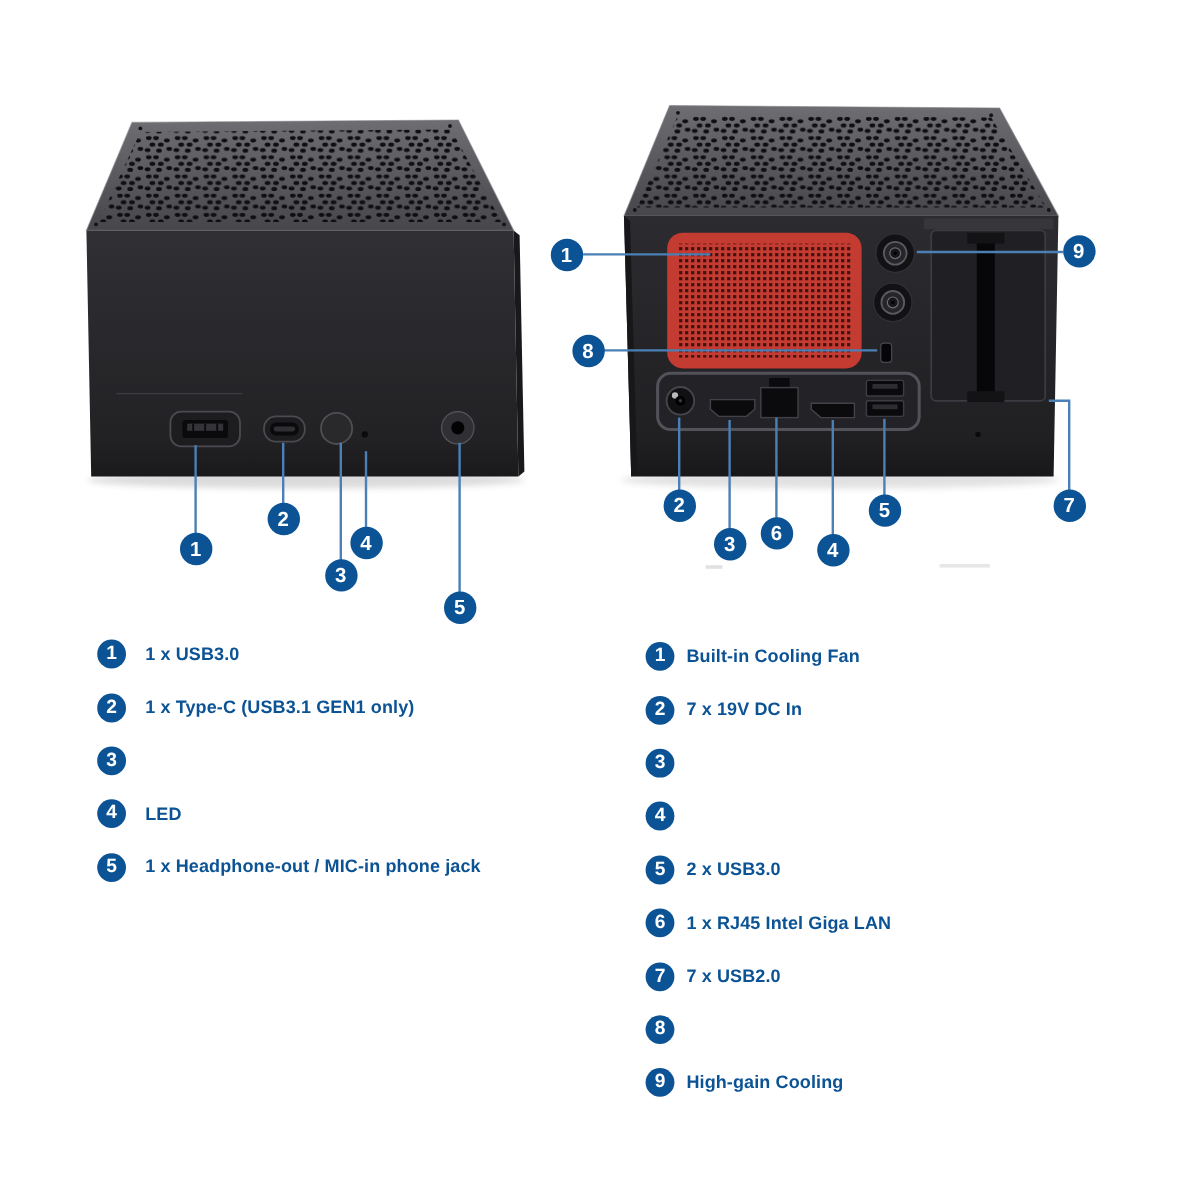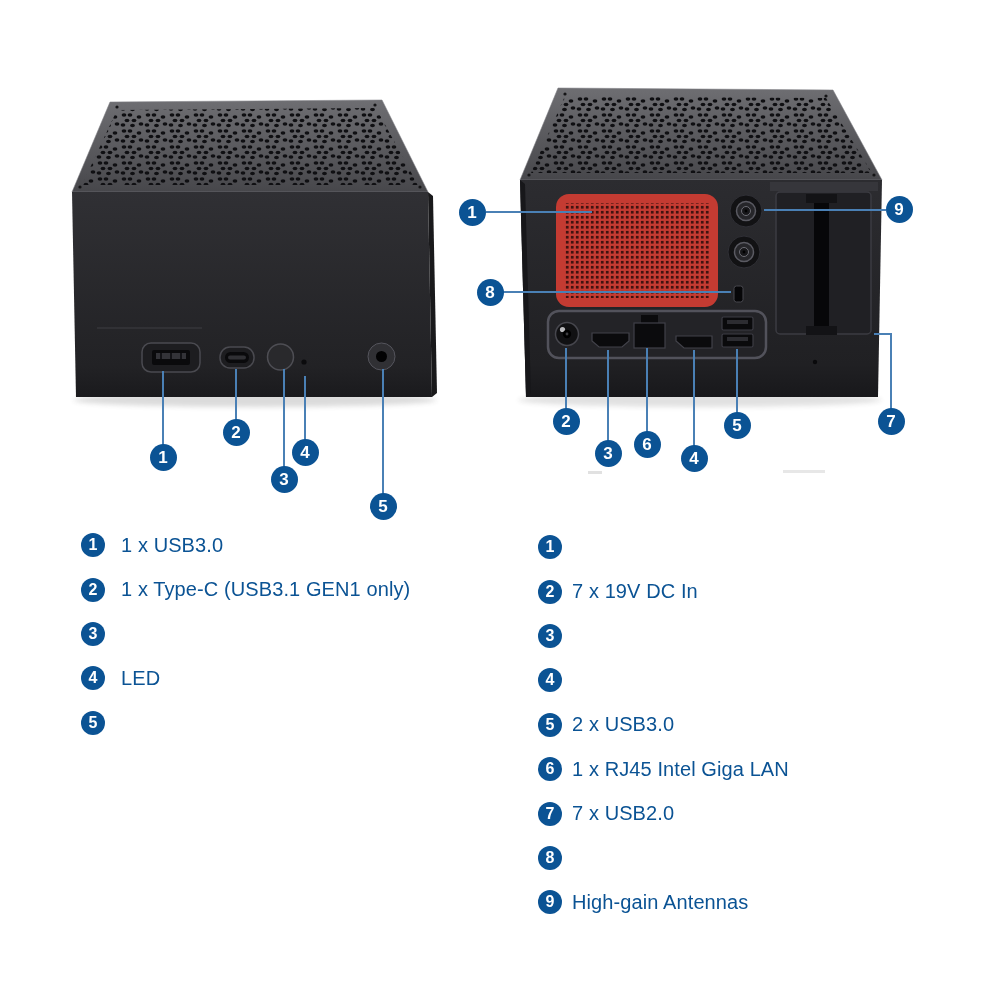--- a/index.html
+++ b/index.html
@@ -19,21 +19,21 @@
   .legend-row{display:flex;align-items:center;height:44.4px;}
   .legend-num{
     flex:0 0 auto;width:24px;height:24px;border-radius:50%;
     background:var(--accent);color:#fff;
     display:flex;align-items:center;justify-content:center;
     font-size:16px;font-weight:700;line-height:1;
   }
   .legend-left .legend-num{margin-right:16px;}
   .legend-right .legend-num{margin-right:10px;}
   .legend-label{
-    color:var(--accent);font-size:20px;font-weight:400;white-space:nowrap;
+    color:var(--accent);font-size:15px;font-weight:700;white-space:nowrap;
     letter-spacing:0.1px;
   }
 </style>
 </head>
 <body>
 
 <div class="stage">
 
   <svg class="art" viewBox="0 0 1000 1000" aria-hidden="true">
     <defs>
@@ -218,26 +218,28 @@
     </div>
     <div class="legend-row">
       <span class="legend-num">3</span>
     </div>
     <div class="legend-row">
       <span class="legend-num">4</span>
       <span class="legend-label">LED</span>
     </div>
     <div class="legend-row">
       <span class="legend-num">5</span>
+      <span class="legend-label">1 x Headphone-out / MIC-in phone jack</span>
     </div>
   </div>
 
   <div class="legend legend-right" style="left:538px;top:525px">
     <div class="legend-row">
       <span class="legend-num">1</span>
+      <span class="legend-label">Built-in Cooling Fan</span>
     </div>
     <div class="legend-row">
       <span class="legend-num">2</span>
       <span class="legend-label">7 x 19V DC In</span>
     </div>
     <div class="legend-row">
       <span class="legend-num">3</span>
     </div>
     <div class="legend-row">
       <span class="legend-num">4</span>
@@ -252,17 +254,17 @@
     </div>
     <div class="legend-row">
       <span class="legend-num">7</span>
       <span class="legend-label">7 x USB2.0</span>
     </div>
     <div class="legend-row">
       <span class="legend-num">8</span>
     </div>
     <div class="legend-row">
       <span class="legend-num">9</span>
-      <span class="legend-label">High-gain Antennas</span>
+      <span class="legend-label">High-gain Cooling</span>
     </div>
   </div>
 
 </div>
 
 </body></html>

